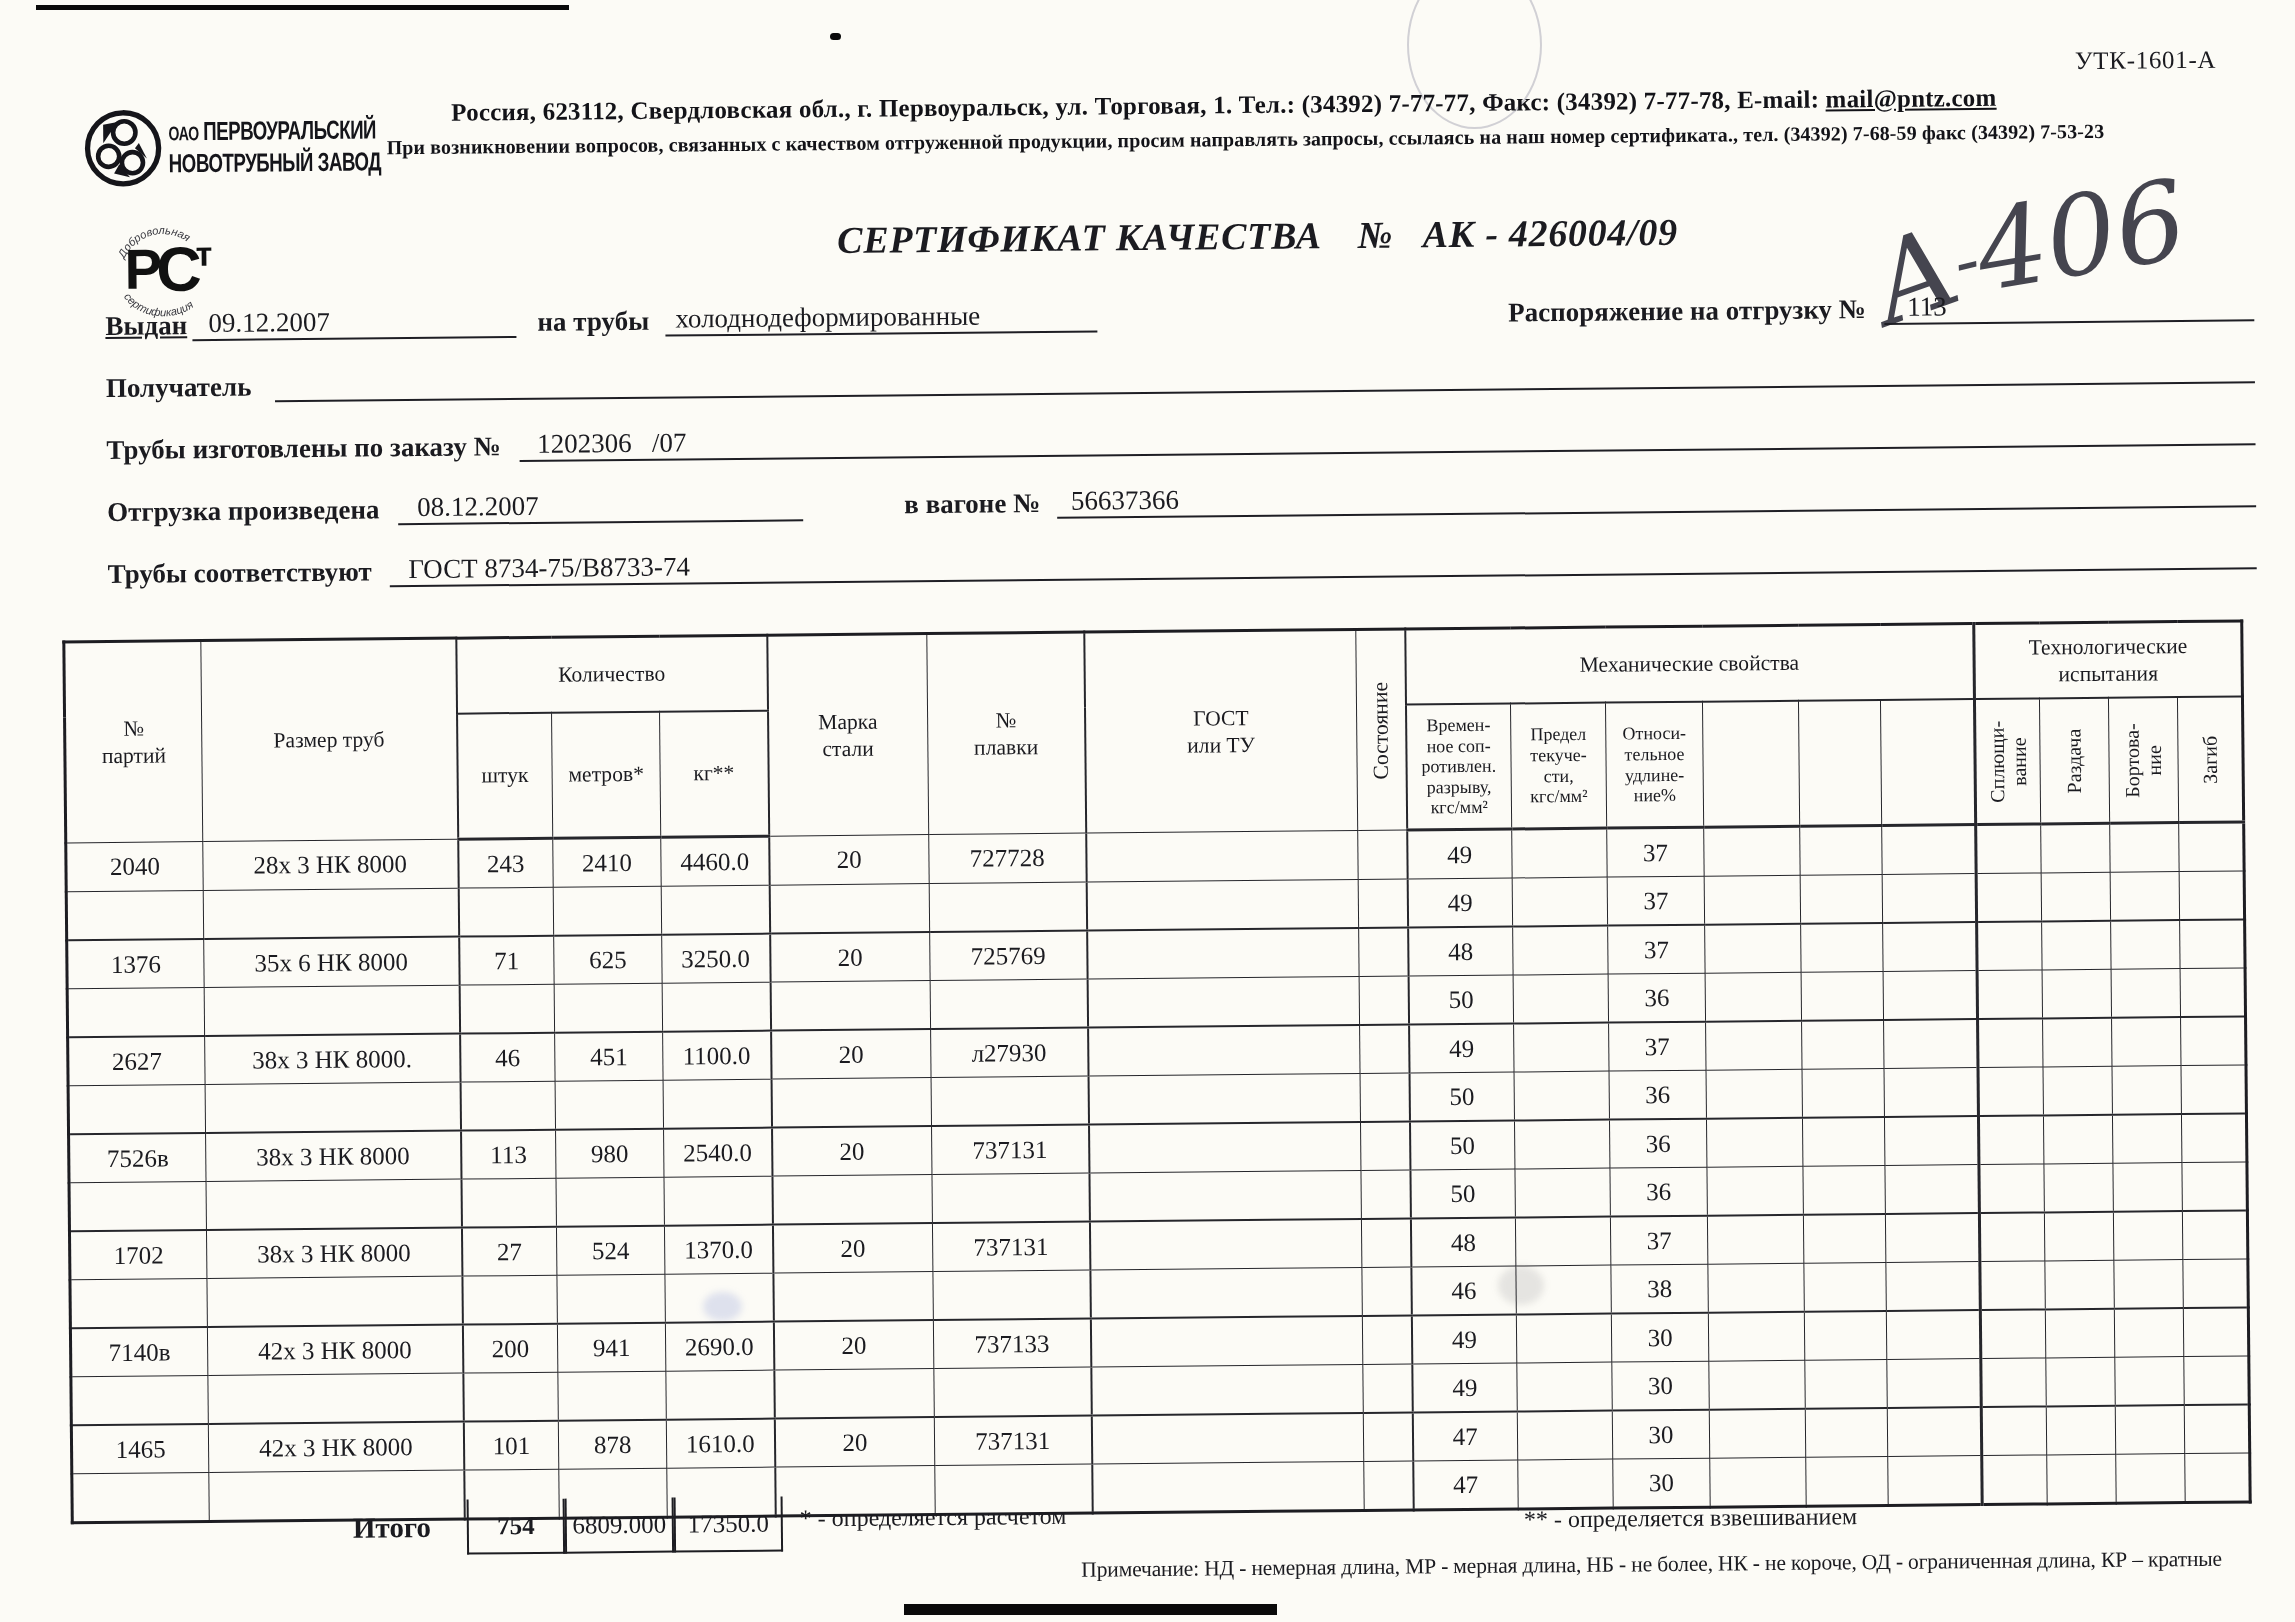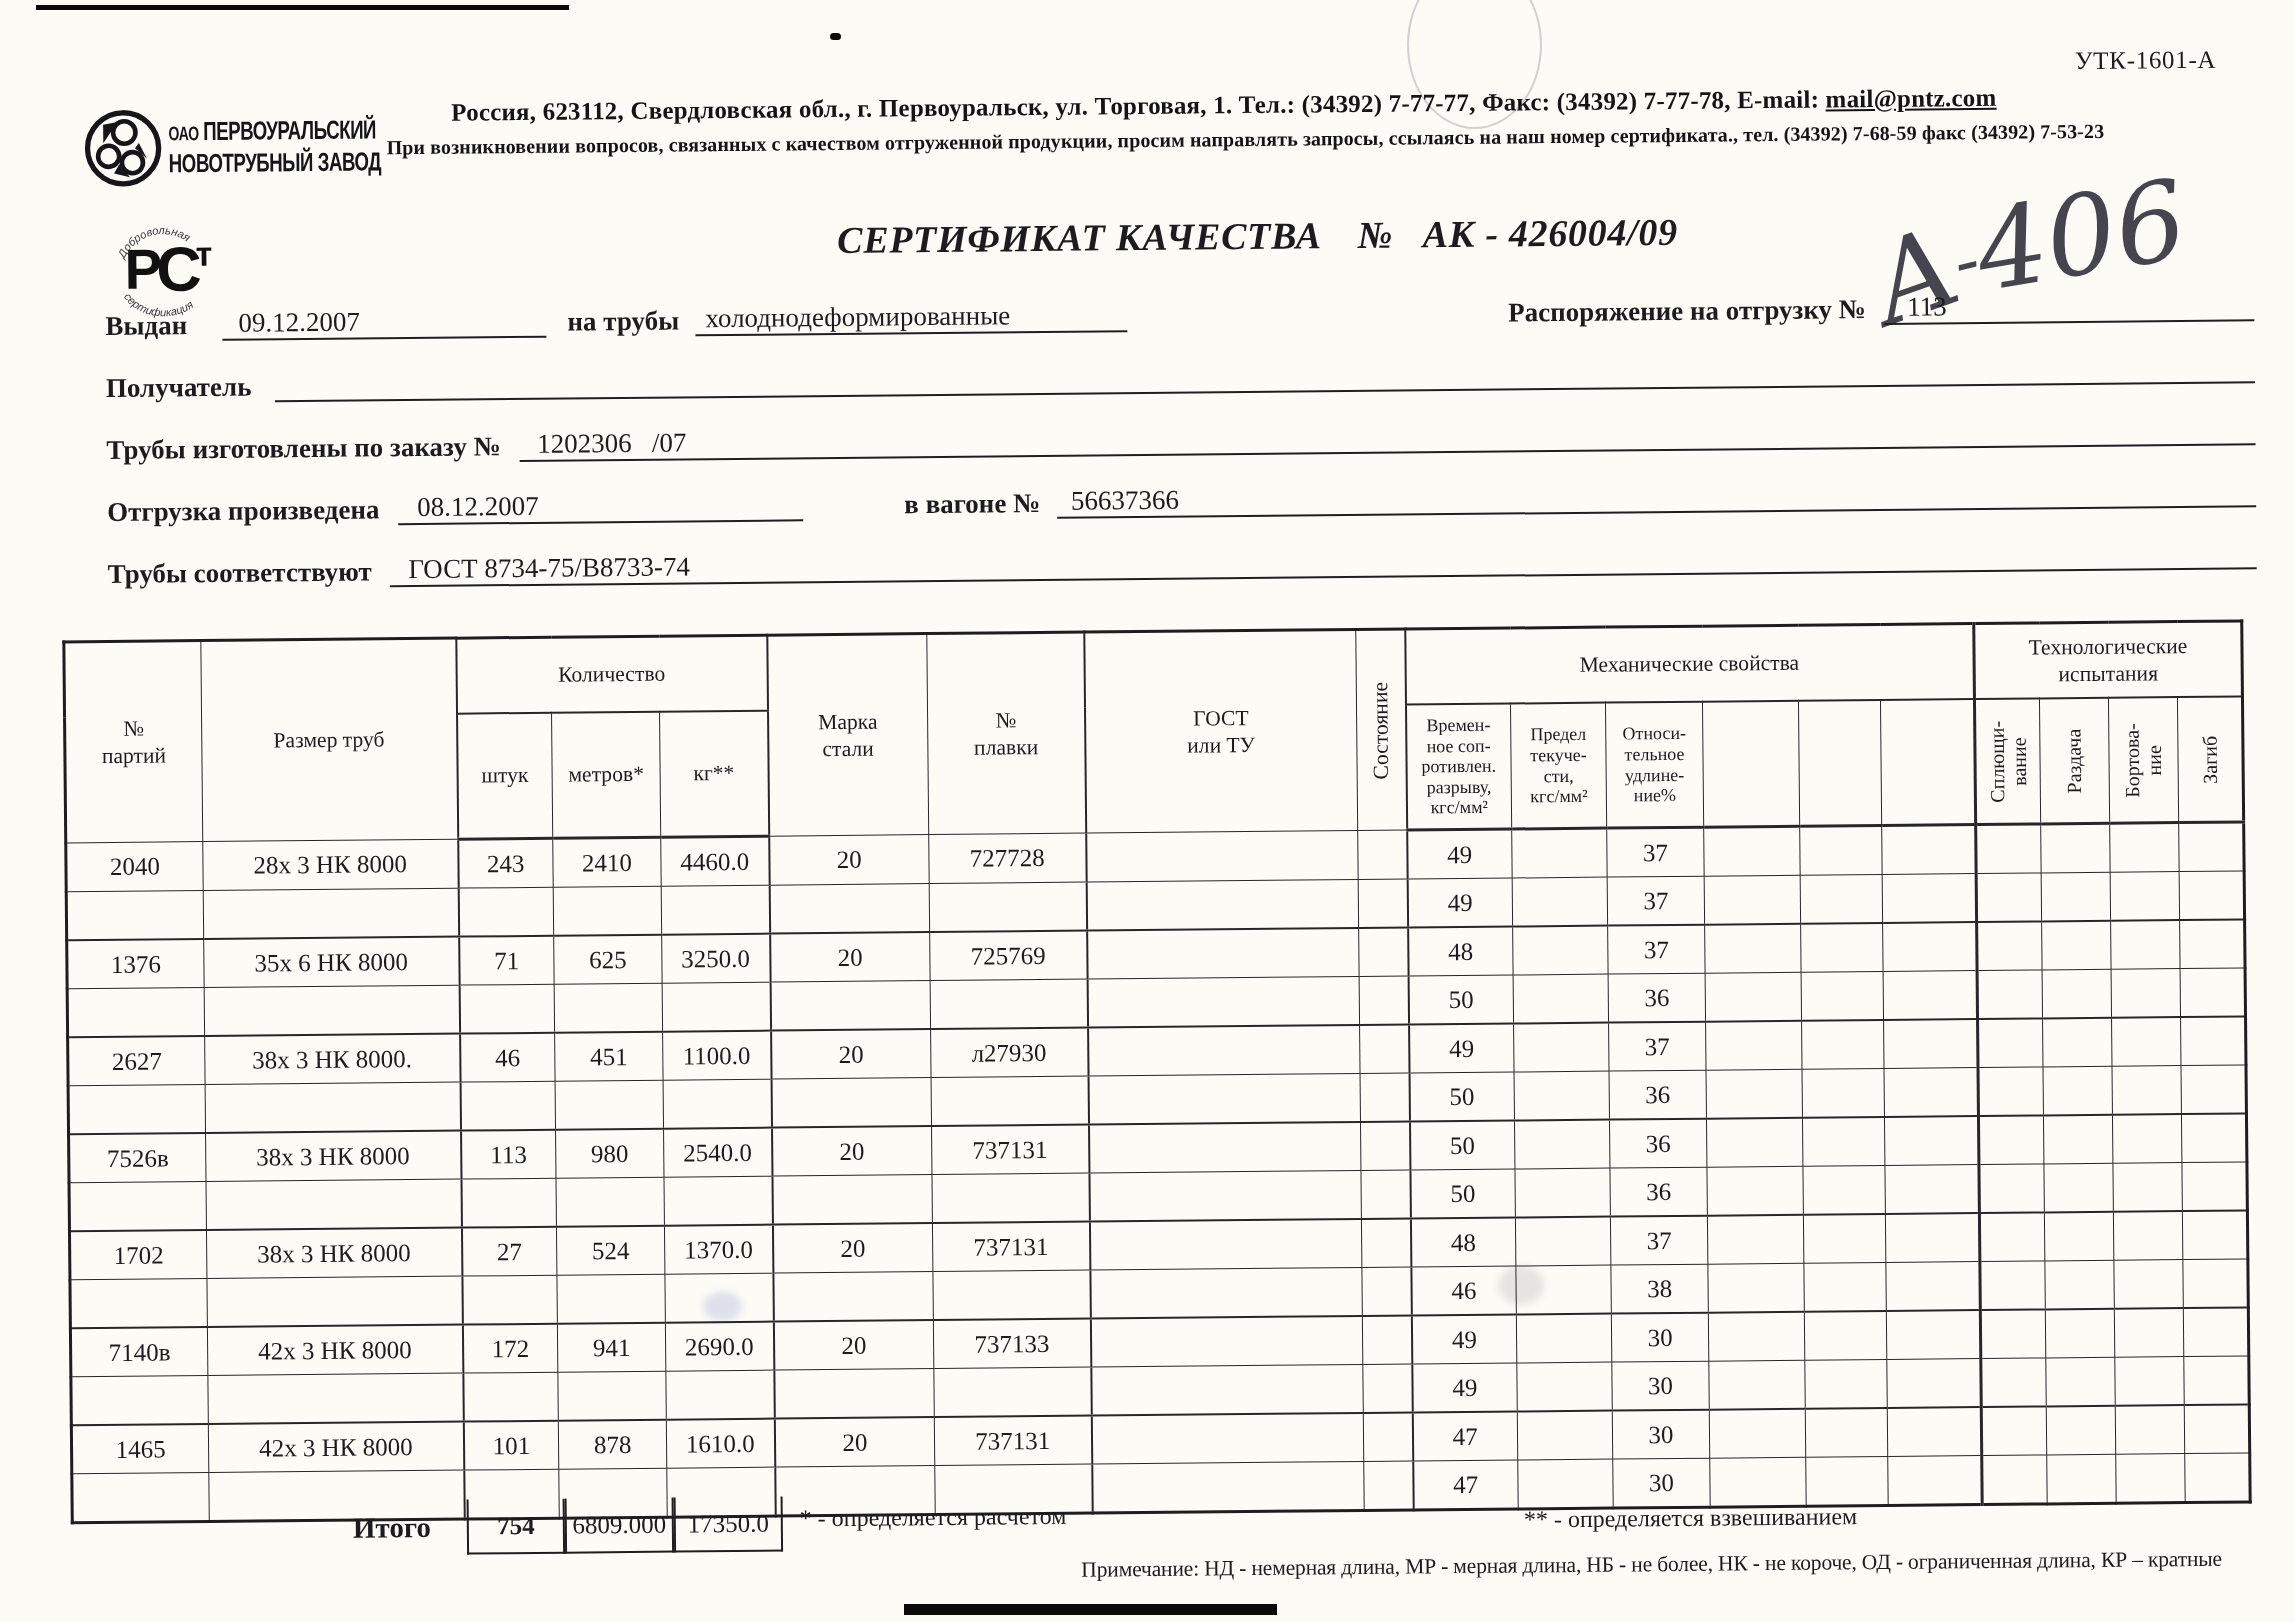--- a/index.html
+++ b/index.html
@@ -141,21 +141,21 @@
 
     <div class="title">
       <span>СЕРТИФИКАТ КАЧЕСТВА</span><span class="num">№</span><span class="certno">АК -  426004/09</span>
     </div>
 
     <div class="hand">
       <span class="h1">А</span><span class="h2">-</span><span class="h3">406</span>
     </div>
 
     <div class="frow" style="top:296px;">
-      <span class="lab" style="margin-right:35px;">Выдан</span>
+      <span class="lab" style="margin-right:5px;text-decoration:underline;">Выдан</span>
       <span class="uval" style="width:308px;padding-left:16.4px;">09.12.2007</span>
       <span class="lab" style="margin-left:21px;margin-right:16.4px;">на трубы</span>
       <span class="uval" style="width:422px;padding-left:9.8px;">холоднодеформированные</span>
       <span class="lab" style="margin-left:auto;margin-right:18.3px;">Распоряжение на отгрузку №</span>
       <span class="uval" style="width:347px;padding-left:23px;">113</span>
     </div>
 
     <div class="frow" style="top:358px;">
       <span class="lab" style="margin-right:23px;">Получатель</span>
       <span class="uval grow"></span>
@@ -463,21 +463,21 @@
               <td></td>
               <td></td>
               <td></td>
               <td></td>
               <td></td>
               <td></td>
             </tr>
             <tr>
               <td>7140в</td>
               <td>42х 3 НК 8000</td>
-              <td>172</td>
+              <td>200</td>
               <td>941</td>
               <td>2690.0</td>
               <td>20</td>
               <td>737133</td>
               <td></td>
               <td></td>
               <td>49</td>
               <td></td>
               <td>30</td>
               <td></td>

